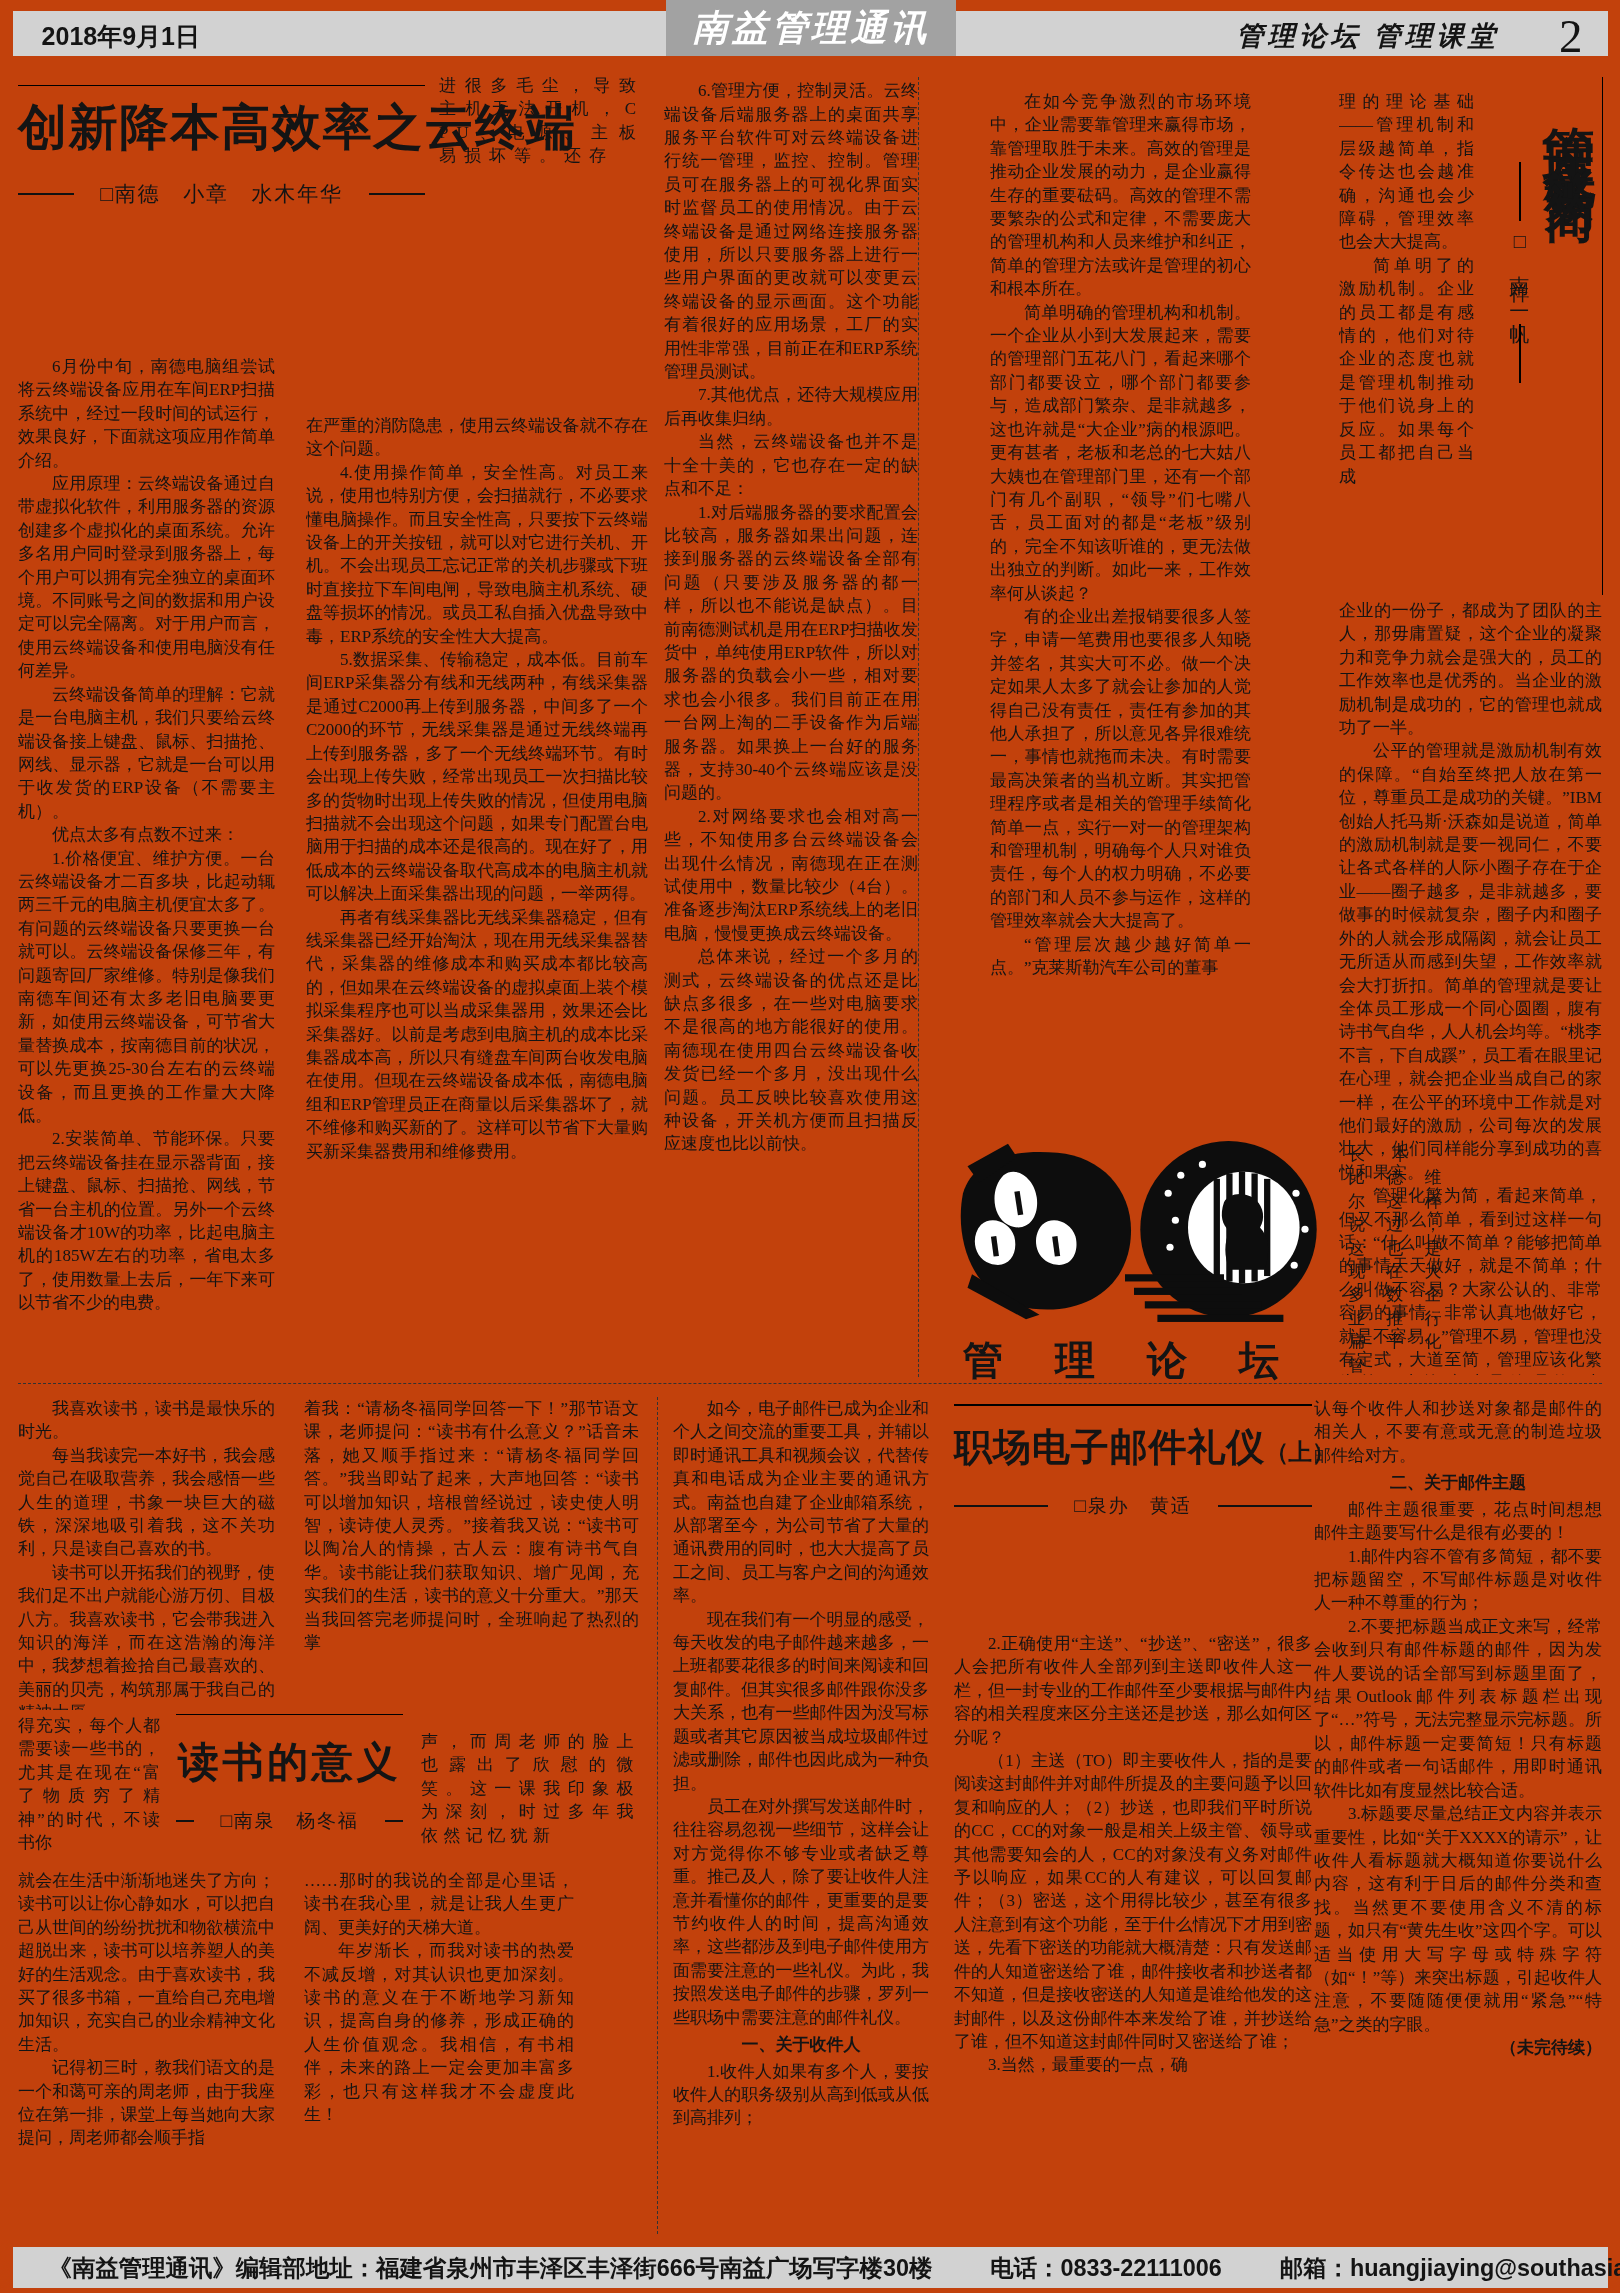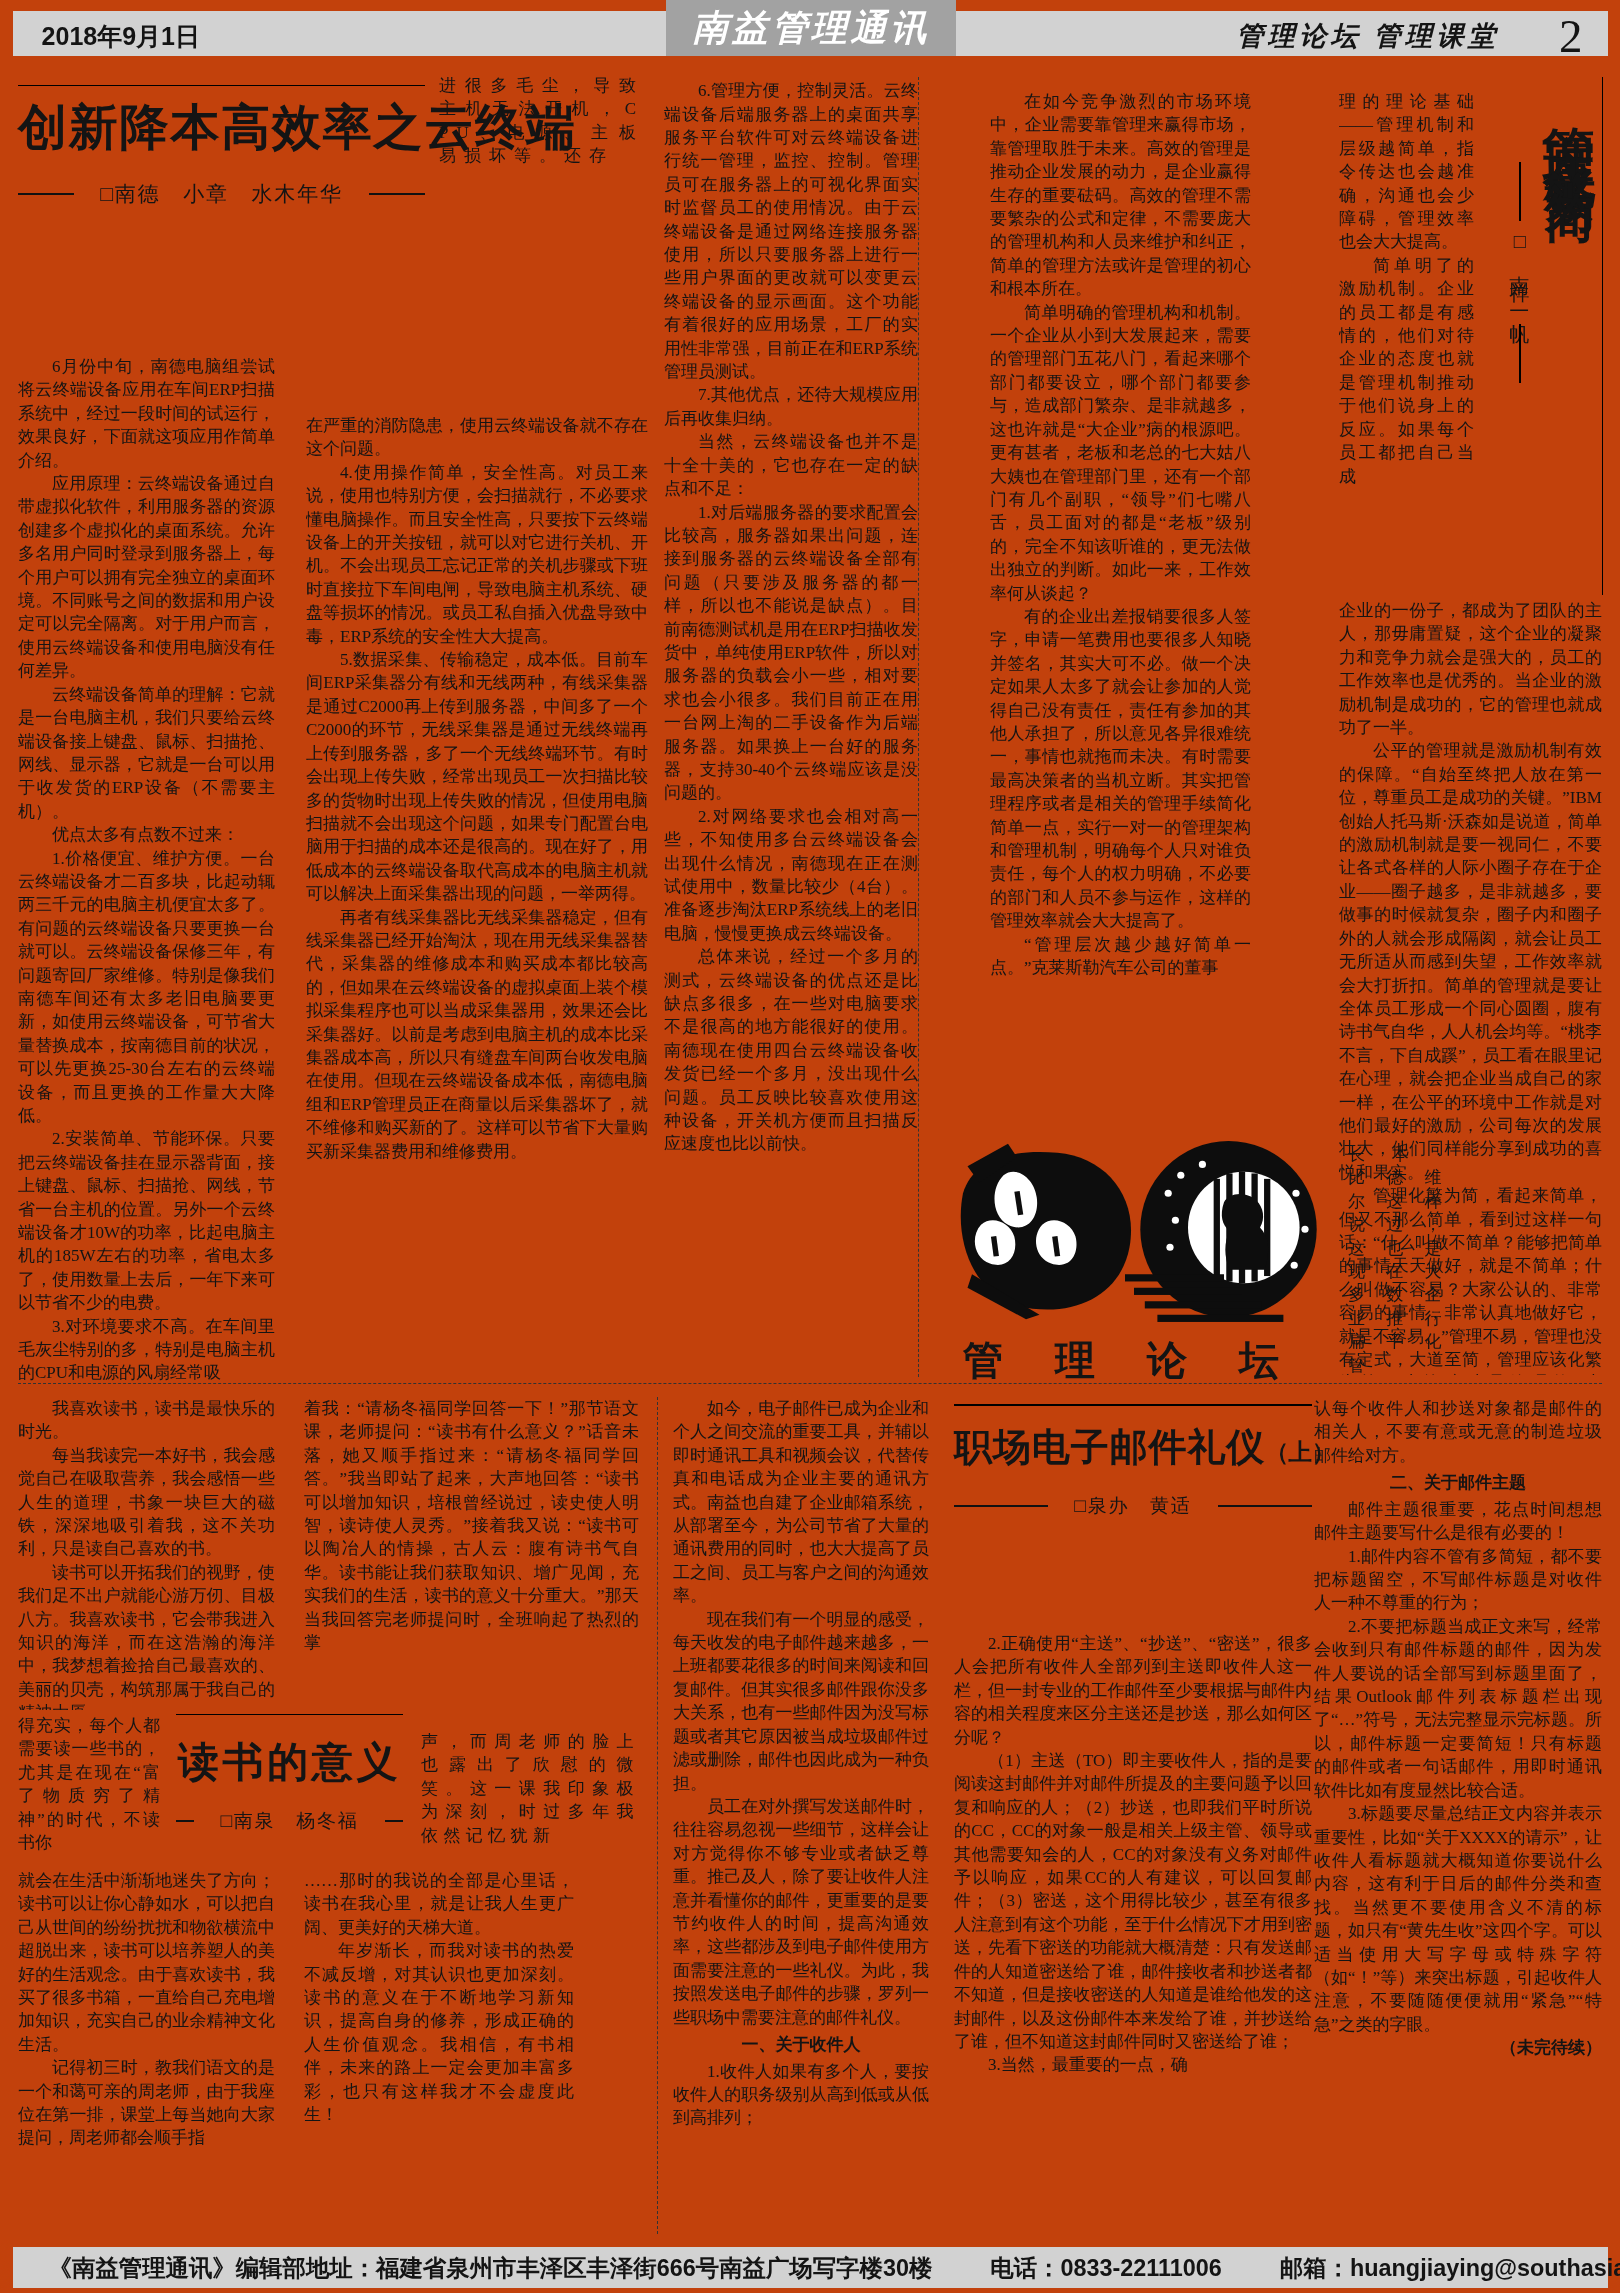--- a/index.html
+++ b/index.html
@@ -91,21 +91,20 @@
     <div class="tcol stripA" style="left:421px;top:1.8px;width:205px;height:270px;">
         <p class="para cont">进很多毛尘，导致主机无法开机，CPU、电源、主板易损坏等。还存</p>
       </div>
     <div class="tcol" style="left:0;top:283px;width:257px;height:1026px;">
         <p class="para">6月份中旬，南德电脑组尝试将云终端设备应用在车间ERP扫描系统中，经过一段时间的试运行，效果良好，下面就这项应用作简单介绍。</p>
         <p class="para">应用原理：云终端设备通过自带虚拟化软件，利用服务器的资源创建多个虚拟化的桌面系统。允许多名用户同时登录到服务器上，每个用户可以拥有完全独立的桌面环境。不同账号之间的数据和用户设定可以完全隔离。对于用户而言，使用云终端设备和使用电脑没有任何差异。</p>
         <p class="para">云终端设备简单的理解：它就是一台电脑主机，我们只要给云终端设备接上键盘、鼠标、扫描抢、网线、显示器，它就是一台可以用于收发货的ERP设备（不需要主机）。</p>
         <p class="para">优点太多有点数不过来：</p>
         <p class="para">1.价格便宜、维护方便。一台云终端设备才二百多块，比起动辄两三千元的电脑主机便宜太多了。有问题的云终端设备只要更换一台就可以。云终端设备保修三年，有问题寄回厂家维修。特别是像我们南德车间还有太多老旧电脑要更新，如使用云终端设备，可节省大量替换成本，按南德目前的状况，可以先更换25-30台左右的云终端设备，而且更换的工作量大大降低。</p>
         <p class="para">2.安装简单、节能环保。只要把云终端设备挂在显示器背面，接上键盘、鼠标、扫描抢、网线，节省一台主机的位置。另外一个云终端设备才10W的功率，比起电脑主机的185W左右的功率，省电太多了，使用数量上去后，一年下来可以节省不少的电费。</p>
-        <p class="para">3.对环境要求不高。在车间里毛灰尘特别的多，特别是电脑主机的CPU和电源的风扇经常吸</p>
       </div>
     <div class="tcol" style="left:288px;top:342px;width:342px;height:965px;">
         <p class="para cont">在严重的消防隐患，使用云终端设备就不存在这个问题。</p>
         <p class="para">4.使用操作简单，安全性高。对员工来说，使用也特别方便，会扫描就行，不必要求懂电脑操作。而且安全性高，只要按下云终端设备上的开关按钮，就可以对它进行关机、开机。不会出现员工忘记正常的关机步骤或下班时直接拉下车间电闸，导致电脑主机系统、硬盘等损坏的情况。或员工私自插入优盘导致中毒，ERP系统的安全性大大提高。</p>
         <p class="para">5.数据采集、传输稳定，成本低。目前车间ERP采集器分有线和无线两种，有线采集器是通过C2000再上传到服务器，中间多了一个C2000的环节，无线采集器是通过无线终端再上传到服务器，多了一个无线终端环节。有时会出现上传失败，经常出现员工一次扫描比较多的货物时出现上传失败的情况，但使用电脑扫描就不会出现这个问题，如果专门配置台电脑用于扫描的成本还是很高的。现在好了，用低成本的云终端设备取代高成本的电脑主机就可以解决上面采集器出现的问题，一举两得。</p>
         <p class="para">再者有线采集器比无线采集器稳定，但有线采集器已经开始淘汰，现在用无线采集器替代，采集器的维修成本和购买成本都比较高的，但如果在云终端设备的虚拟桌面上装个模拟采集程序也可以当成采集器用，效果还会比采集器好。以前是考虑到电脑主机的成本比采集器成本高，所以只有缝盘车间两台收发电脑在使用。但现在云终端设备成本低，南德电脑组和ERP管理员正在商量以后采集器坏了，就不维修和购买新的了。这样可以节省下大量购买新采集器费用和维修费用。</p>
       </div>
     <div class="tcol" style="left:646px;top:7.2px;width:254px;height:1300px;">
         <p class="para">6.管理方便，控制灵活。云终端设备后端服务器上的桌面共享服务平台软件可对云终端设备进行统一管理，监控、控制。管理员可在服务器上的可视化界面实时监督员工的使用情况。由于云终端设备是通过网络连接服务器使用，所以只要服务器上进行一些用户界面的更改就可以变更云终端设备的显示画面。这个功能有着很好的应用场景，工厂的实用性非常强，目前正在和ERP系统管理员测试。</p>
         <p class="para">7.其他优点，还待大规模应用后再收集归纳。</p>

